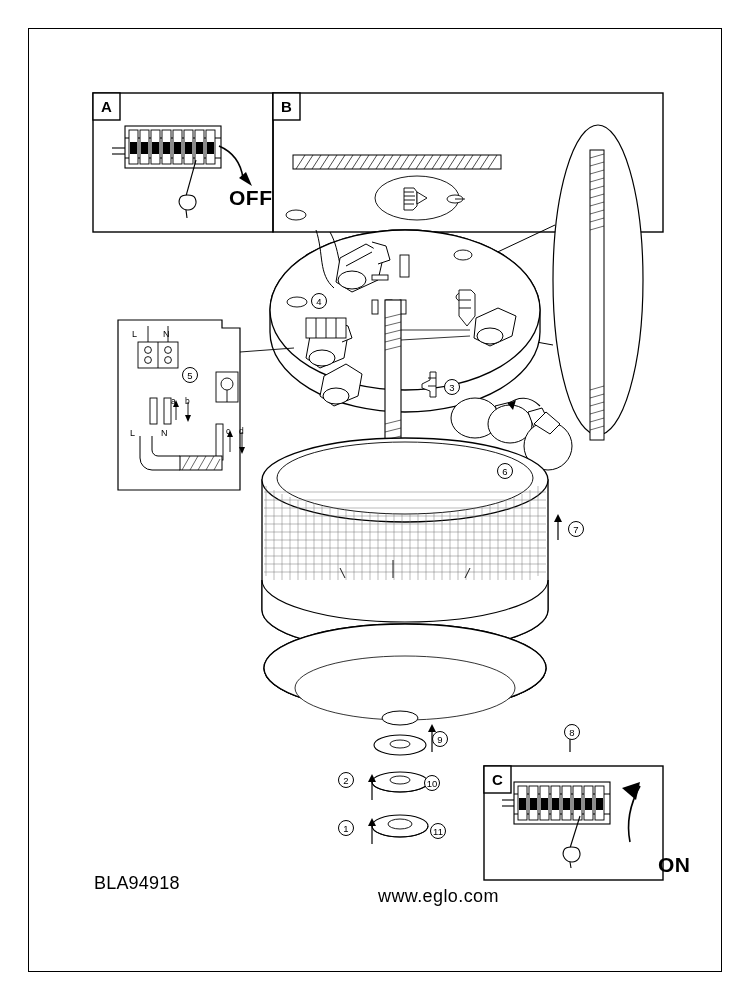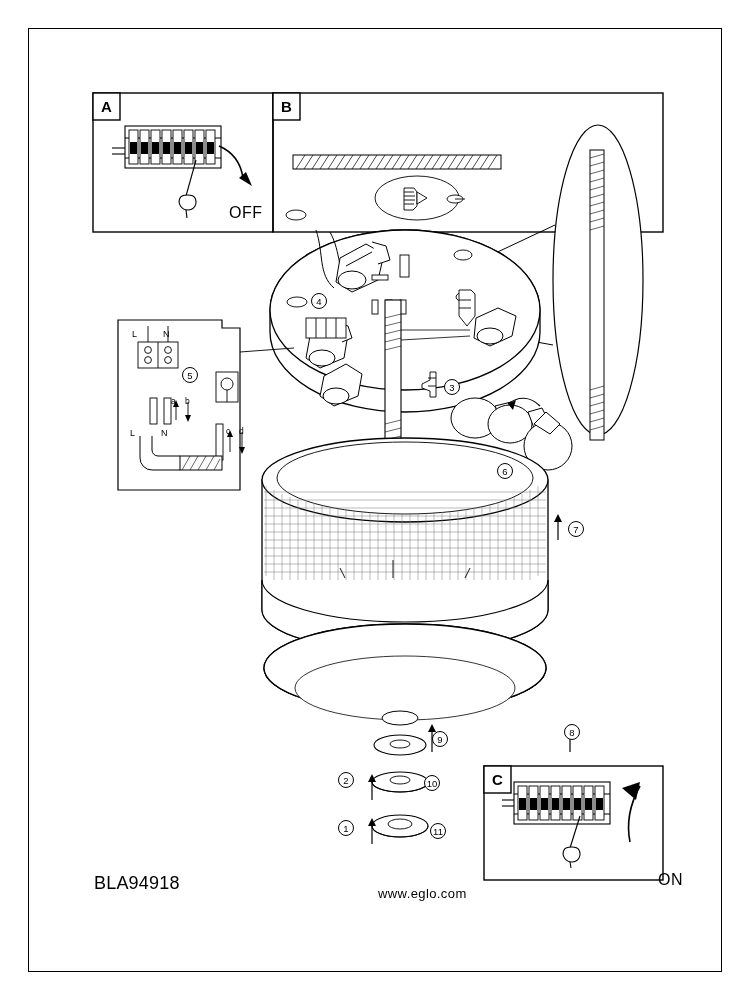--- a/index.html
+++ b/index.html
@@ -46,29 +46,28 @@
     position: absolute;
     left: 94px;
     top: 873px;
     font-size: 18px;
     letter-spacing: 0.2px;
   }
   .website {
     position: absolute;
     left: 378px;
     top: 886px;
-    font-size: 13px;
+    font-size: 18px;
     letter-spacing: 0.4px;
   }
   .onoff {
     position: absolute;
-    font-size: 16px;
-    font-weight: normal;
+    font-size: 21px;
+    font-weight: bold;
     letter-spacing: 0.5px;
-    margin-top: 18px;
   }
   .stepnum {
     position: absolute;
     font-size: 9.5px;
     text-align: center;
     width: 16px;
     height: 16px;
     line-height: 15px;
     border: 1px solid #000;
     border-radius: 50%;

